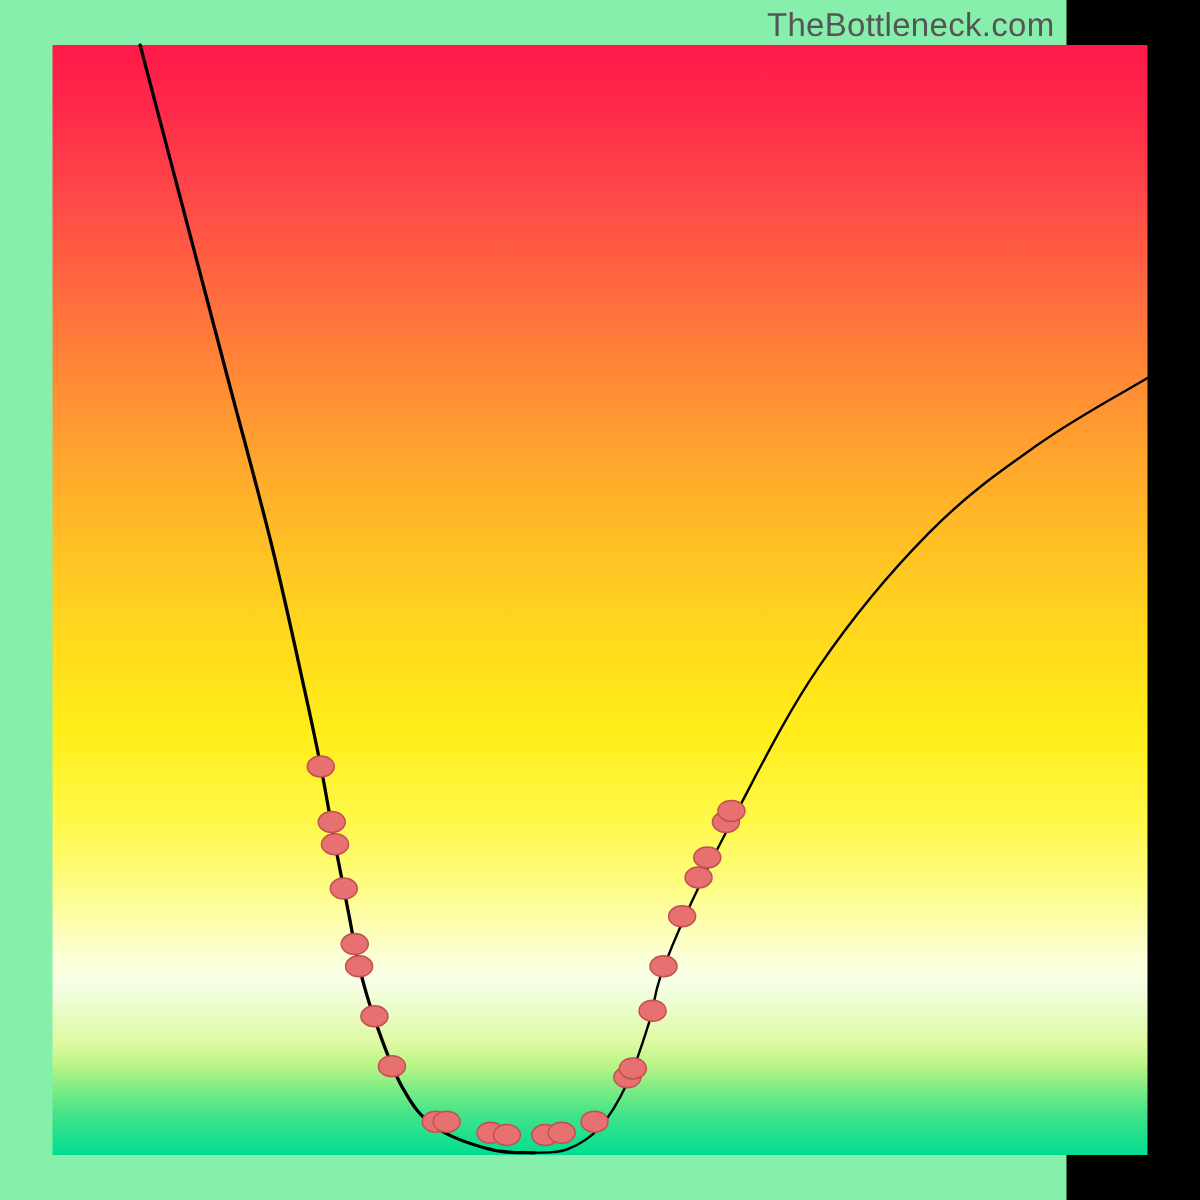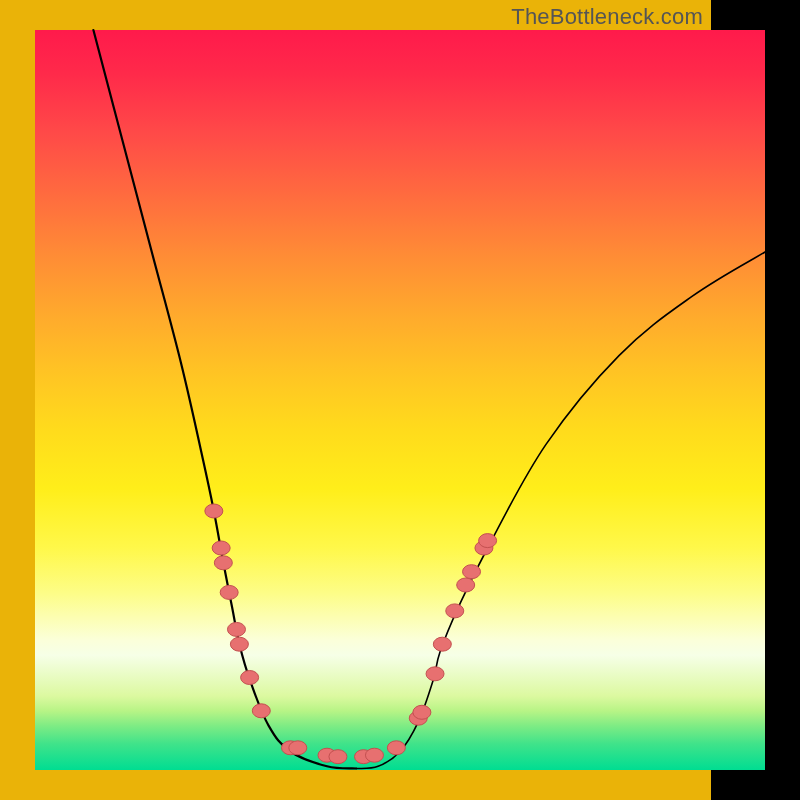--- a/index.html
+++ b/index.html
@@ -8,21 +8,21 @@
     width: 800px;
     height: 800px;
     overflow: hidden;
     font-family: Arial, Helvetica, sans-serif;
     background: #000;
   }
   .frame {
     position: relative;
     width: 711px;
     height: 800px;
-    background: #eab308;
+    background: #86efac;
   }
   .watermark {
     position: absolute;
     top: 4px;
     right: 8px;
     color: #555;
     font-size: 22px;
     font-weight: 500;
     letter-spacing: 0.2px;
     z-index: 50;

